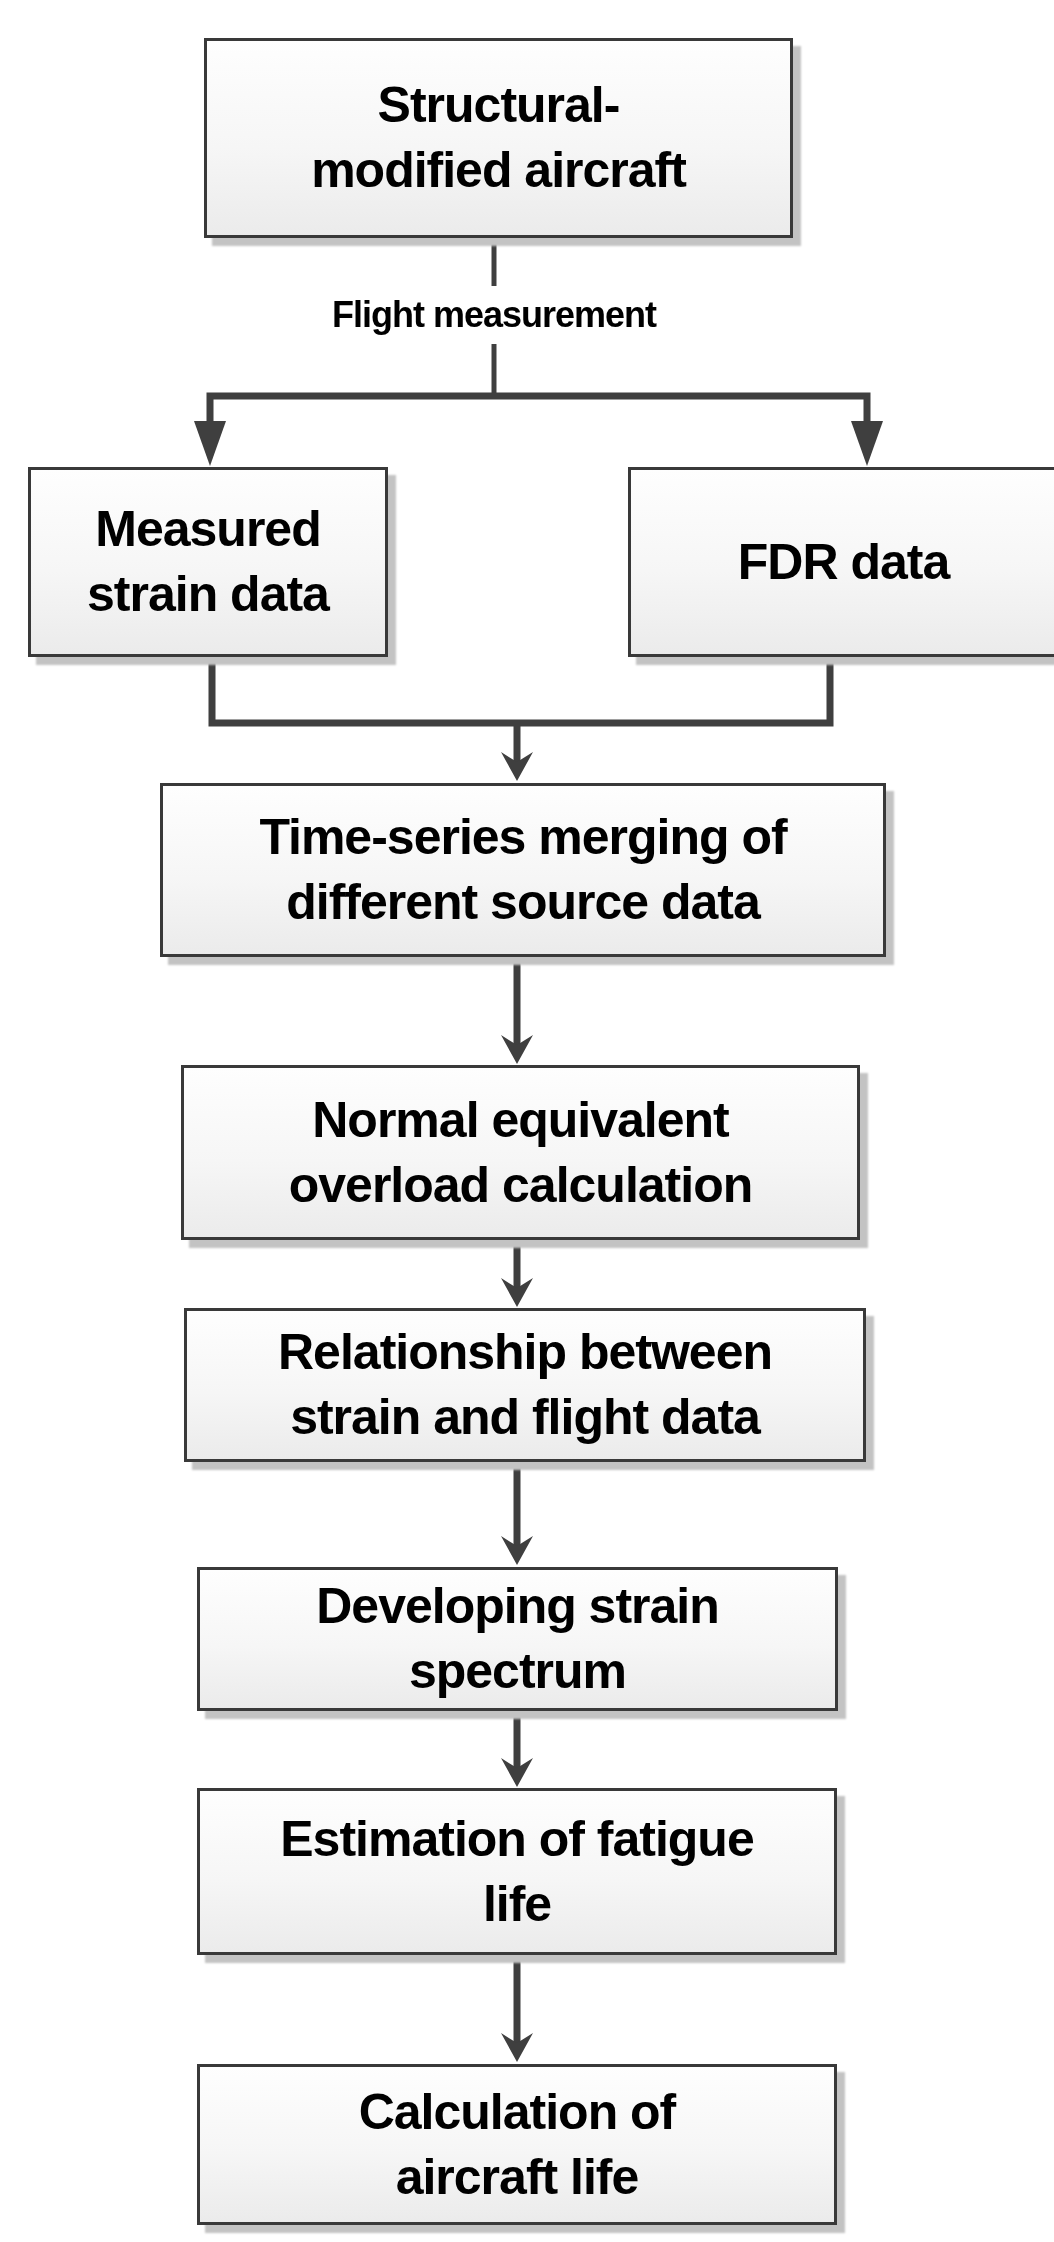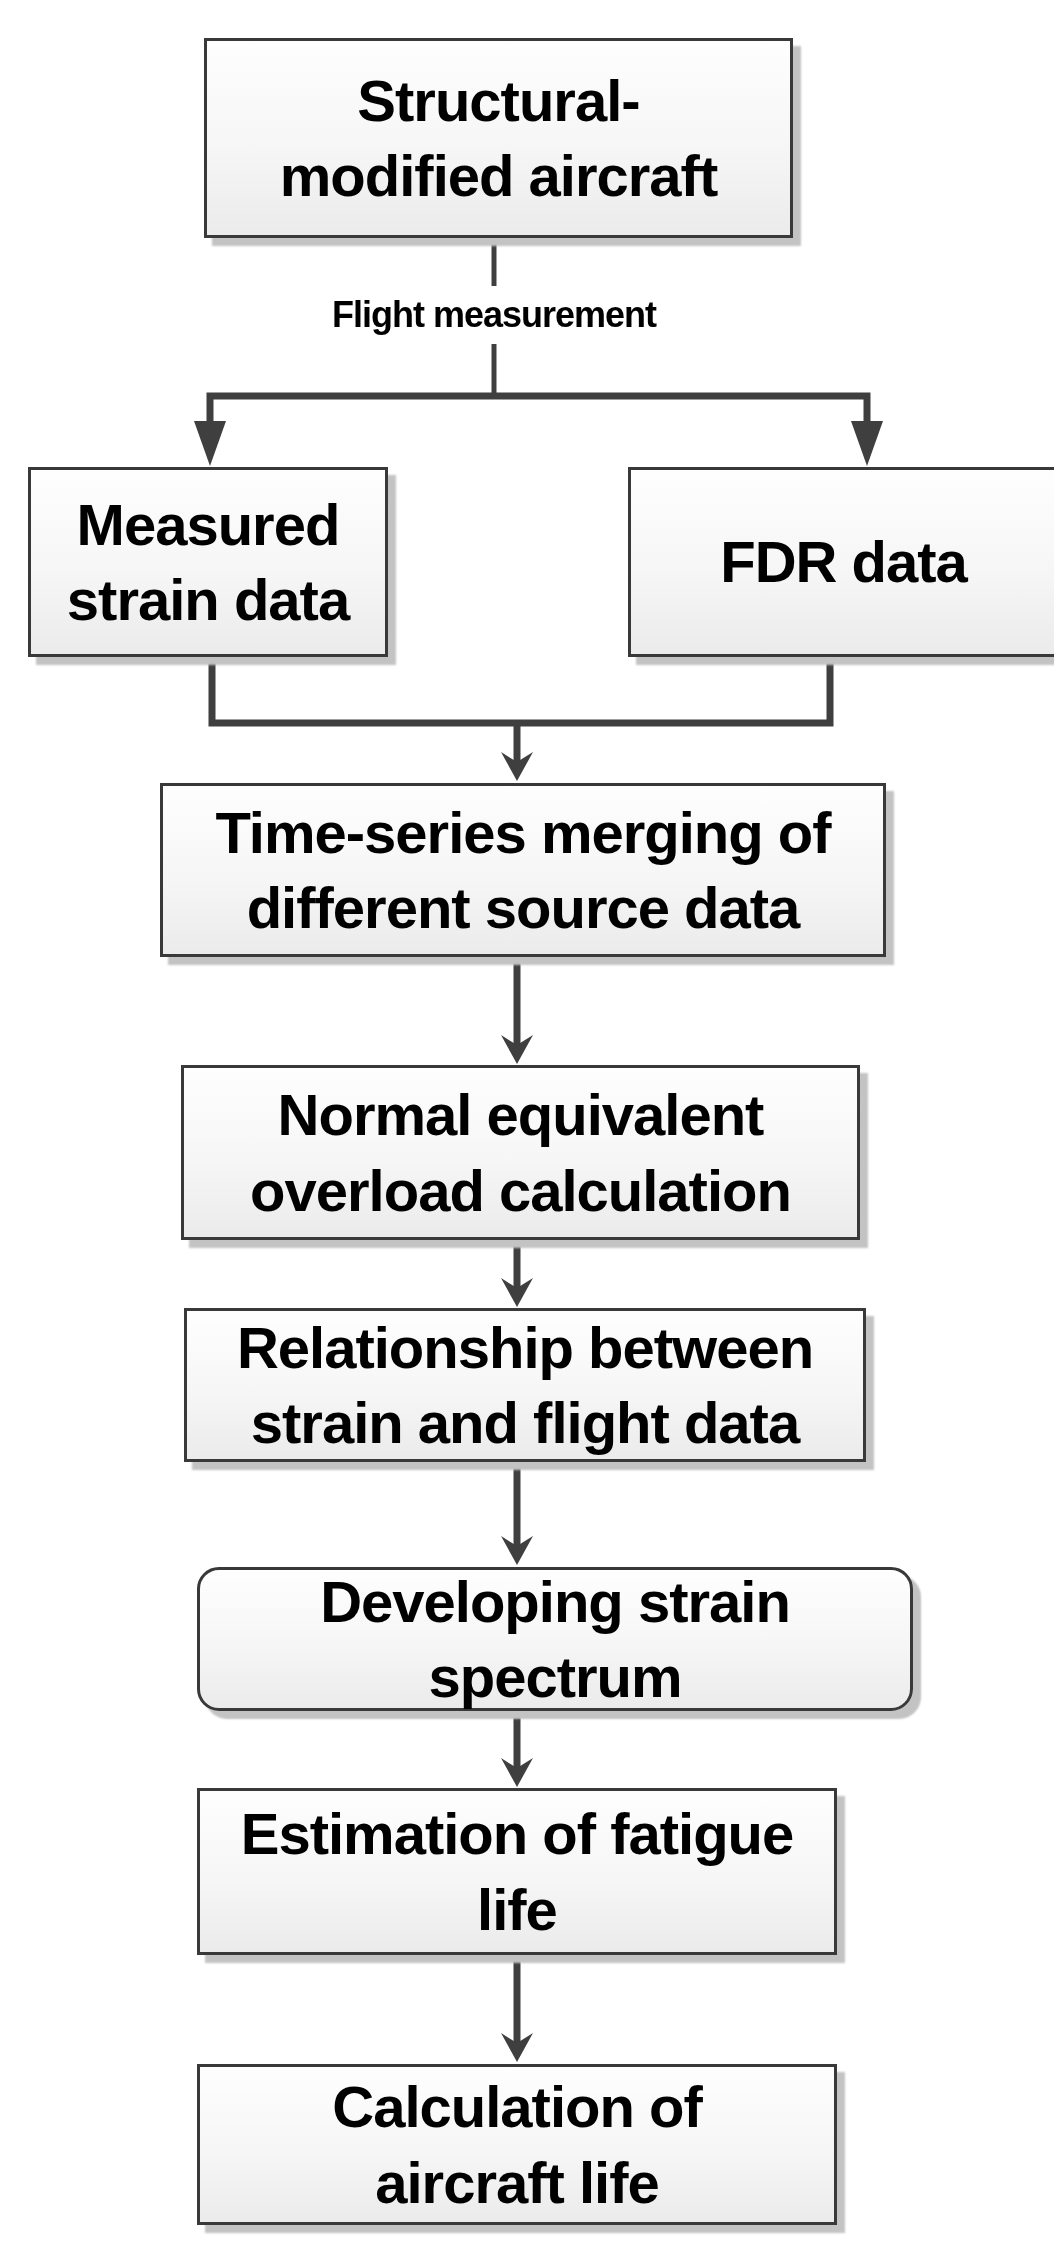--- a/index.html
+++ b/index.html
@@ -36,21 +36,21 @@
     border: 3px solid var(--node-border);
     background: linear-gradient(180deg, var(--node-fill-top) 0%, #f6f6f6 55%, var(--node-fill-bottom) 100%);
     box-shadow: 8px 8px 2px var(--node-shadow);
     display: flex;
     align-items: center;
     justify-content: center;
     text-align: center;
   }
   .node-label {
     font-weight: bold;
-    font-size: 58px;
+    font-size: 50px;
     line-height: 1.3;
     color: var(--text);
     white-space: pre-line;
     letter-spacing: -1px;
   }
   .edge-label {
     position: absolute;
     display: flex;
     align-items: center;
     justify-content: center;
@@ -124,21 +124,21 @@
   <div class="node" style="left:160px; top:783px; width:726px; height:174px;">
     <span class="node-label">Time-series merging of
 different source data</span>
   </div>
 
   <div class="node" style="left:184px; top:1308px; width:682px; height:154px;">
     <span class="node-label">Relationship between
 strain and flight data</span>
   </div>
 
-  <div class="node" style="left:197px; top:1567px; width:716px; height:144px;border-radius:22px;">
+  <div class="node" style="left:197px; top:1567px; width:641px; height:144px;">
     <span class="node-label">Developing strain
 spectrum</span>
   </div>
 
   <div class="node" style="left:197px; top:1788px; width:640px; height:167px;align-items:center;">
     <span class="node-label">Estimation of fatigue
 life</span>
   </div>
 
   <div class="node" style="left:197px; top:2064px; width:640px; height:161px;">

